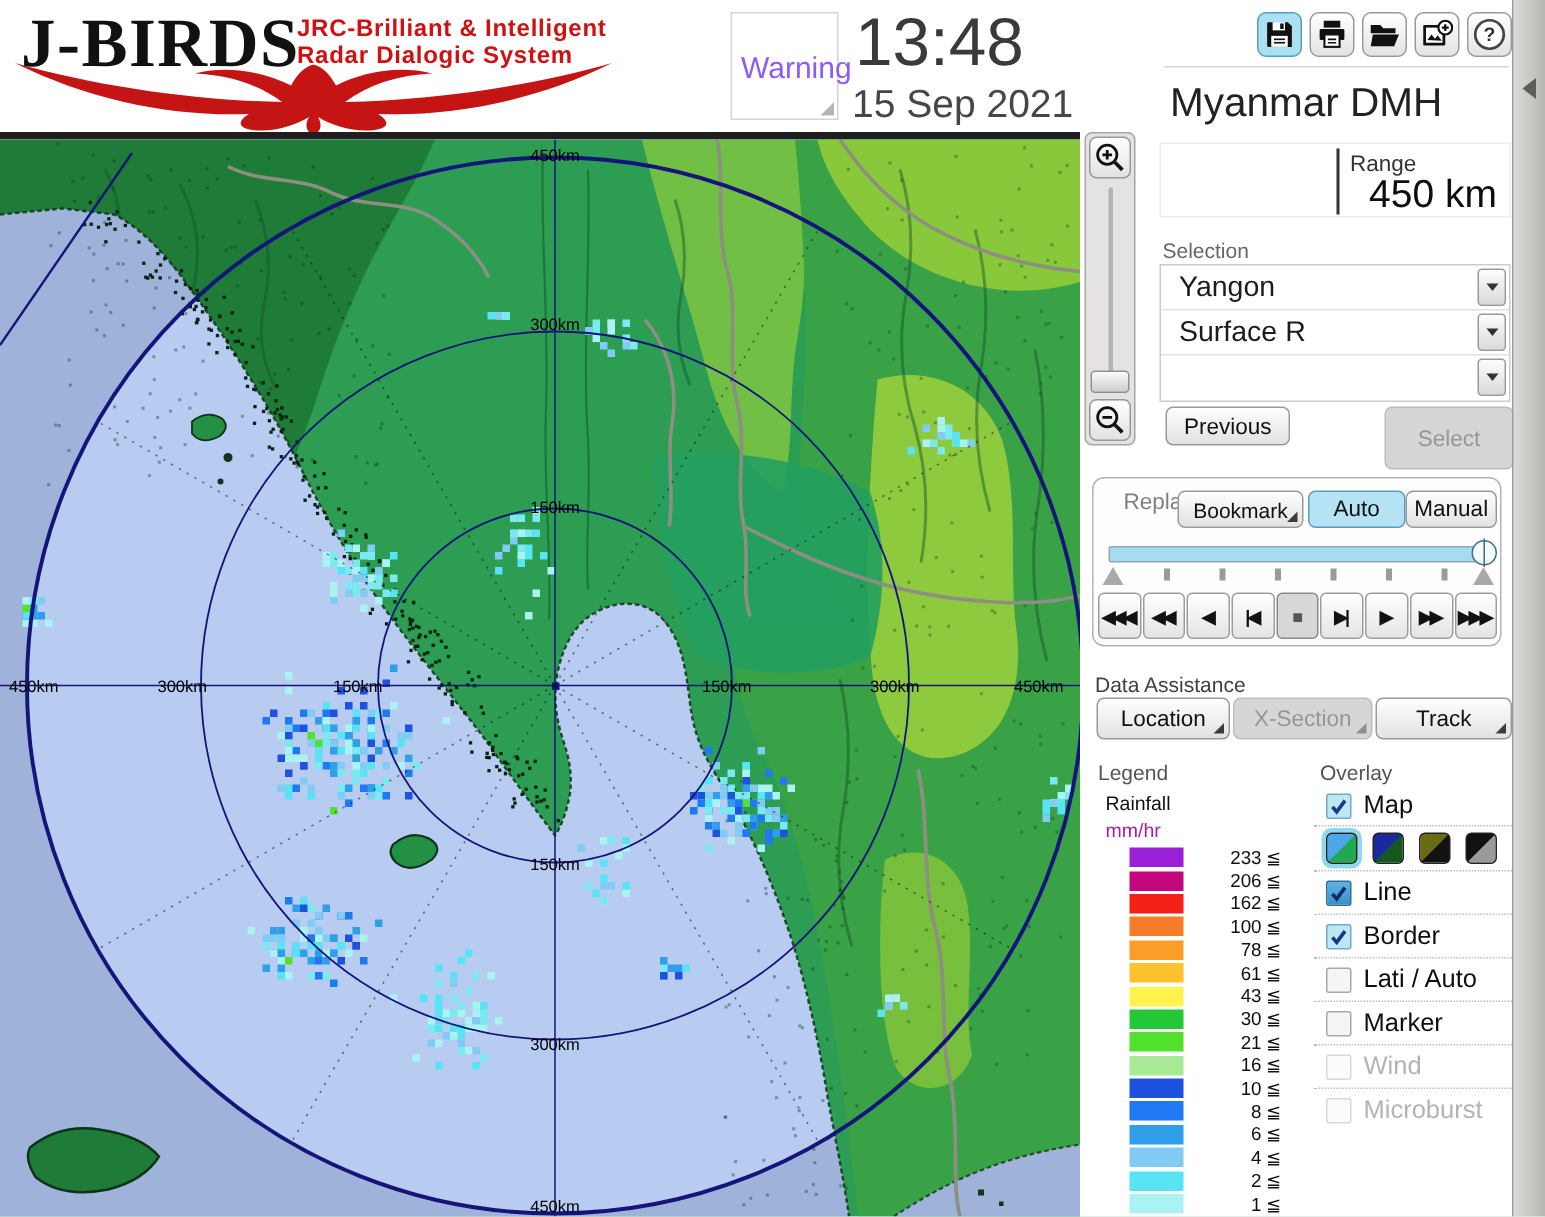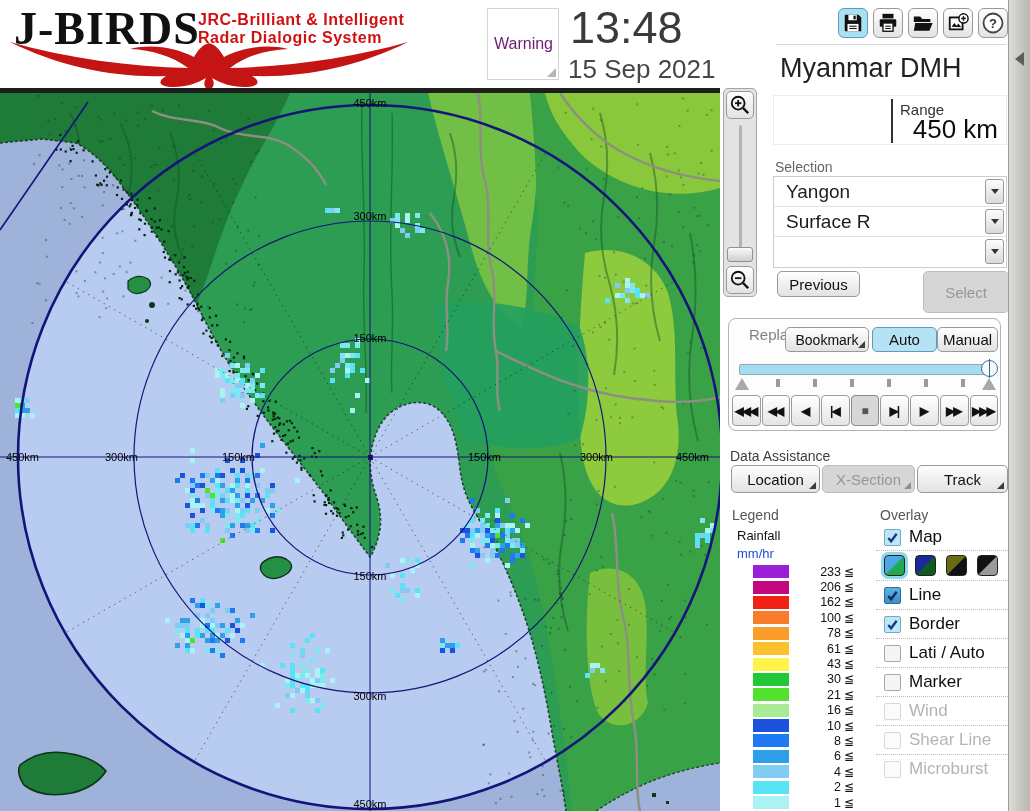--- a/index.html
+++ b/index.html
@@ -10,21 +10,21 @@
   
   #header { position:absolute; left:0; top:0; width:722px; height:106px; background:#fff; }
   #map-topbar { position:absolute; left:0; top:88px; width:722px; height:5px; background:#1e1e1e; }
   #logo-title { position:absolute; left:14px; top:2px; font-family:"Liberation Serif", serif;
     font-weight:bold; font-size:46px; color:#111; letter-spacing:1px; }
   #logo-sub { position:absolute; left:198px; top:11px; color:#cf1111; font-weight:bold;
     font-size:16px; line-height:18px; letter-spacing:.5px; }
   #eagle { position:absolute; left:10px; top:40px; }
   #warning-box { position:absolute; left:487px; top:8px; width:72px; height:72px;
     background:#fff; border:1px solid #d4d4d4; }
-  #warning-box .wtxt { position:absolute; left:6px; top:26px; color:#701a75; font-size:16px; }
+  #warning-box .wtxt { position:absolute; left:6px; top:26px; color:#8b5cf6; font-size:20px; }
   .resize-corner { position:absolute; right:2px; bottom:2px; width:0; height:0;
     border-left:9px solid transparent; border-bottom:9px solid #b5b5b5; }
   #clock-time { position:absolute; left:570px; top:2px; font-size:45px; color:#3a3a3a; }
   #clock-date { position:absolute; left:568px; top:54px; font-size:26px; color:#464646; }
 
   
   #panel { position:absolute; left:720px; top:0; width:288px; height:811px; background:#fff; }
   #toolbar { position:absolute; left:118px; top:8px; height:30px; display:flex; gap:5px; }
   .tool-btn { width:30px; height:30px; border:1px solid #999; border-radius:6px;
     background:linear-gradient(#ffffff,#e3e3e3); display:flex; align-items:center; justify-content:center; }
@@ -80,21 +80,21 @@
   .pb-btn.pressed { background:#d7d7d7; border-color:#8a8a8a; color:#555; }
 
   #da-label { position:absolute; left:10px; top:448px; font-size:14px; color:#3f3f3f; }
   #btn-location { left:11px; top:465px; width:89px; height:28px; }
   #btn-xsection { left:102px; top:465px; width:93px; height:28px; }
   #btn-track { left:197px; top:465px; width:91px; height:28px; }
 
   #legend-label { position:absolute; left:12px; top:507px; font-size:14px; color:#555; }
   #overlay-label { position:absolute; left:160px; top:507px; font-size:14px; color:#555; }
   #legend-unit1 { position:absolute; left:17px; top:528px; font-size:13px; color:#111; }
-  #legend-unit2 { position:absolute; left:17px; top:546px; font-size:13px; color:#1d4ed8; }
+  #legend-unit2 { position:absolute; left:17px; top:546px; font-size:13px; color:#a21caf; }
   #legend-rows { position:absolute; left:17px; top:564px; width:118px; }
   .leg-row { display:flex; align-items:center; height:15.4px;padding-left:16px; }
   .leg-swatch { width:36px; height:13px; }
   .leg-val { width:52px; text-align:right; font-size:12.5px; color:#111; }
   .leg-suf { margin-left:3px; font-size:12px; color:#111; }
 
   #overlay-rows { position:absolute; left:156px; top:524px; width:132px; }
   .ov-row { position:relative; display:flex; align-items:center; height:29px; gap:8px; padding-left:8px; }
   .ov-row.first { height:26px; }
   .ov-row.sep { border-top:1px dotted #bdbdbd; }
@@ -1720,24 +1720,20 @@
         <div class="ov-row sep">
           <span class="ov-cb"></span>
           <span class="ov-lab">Marker</span>
         </div>
         <div class="ov-row sep">
           <span class="ov-cb dis"></span>
           <span class="ov-lab dis">Wind</span>
         </div>
         <div class="ov-row sep">
           <span class="ov-cb dis"></span>
-          <span class="ov-lab dis">Shear Line</span>
-        </div>
-        <div class="ov-row sep">
-          <span class="ov-cb dis"></span>
           <span class="ov-lab dis">Microburst</span>
         </div>
       </div>
   </div>
 
   <div id="side-strip">
     <div id="collapse-arrow"></div>
   </div>
 </div>
 

